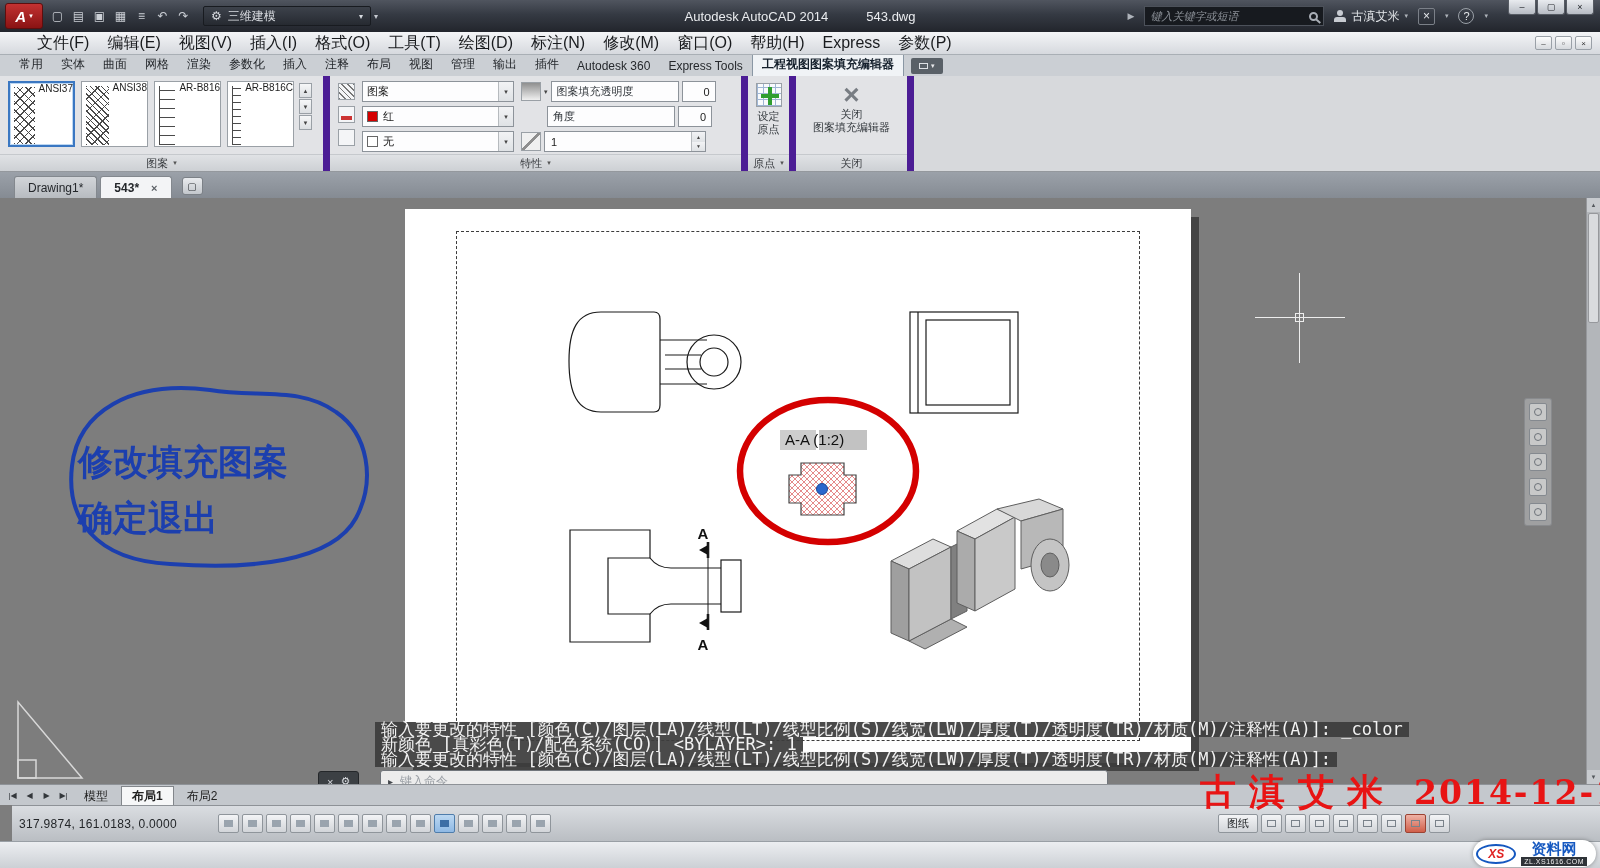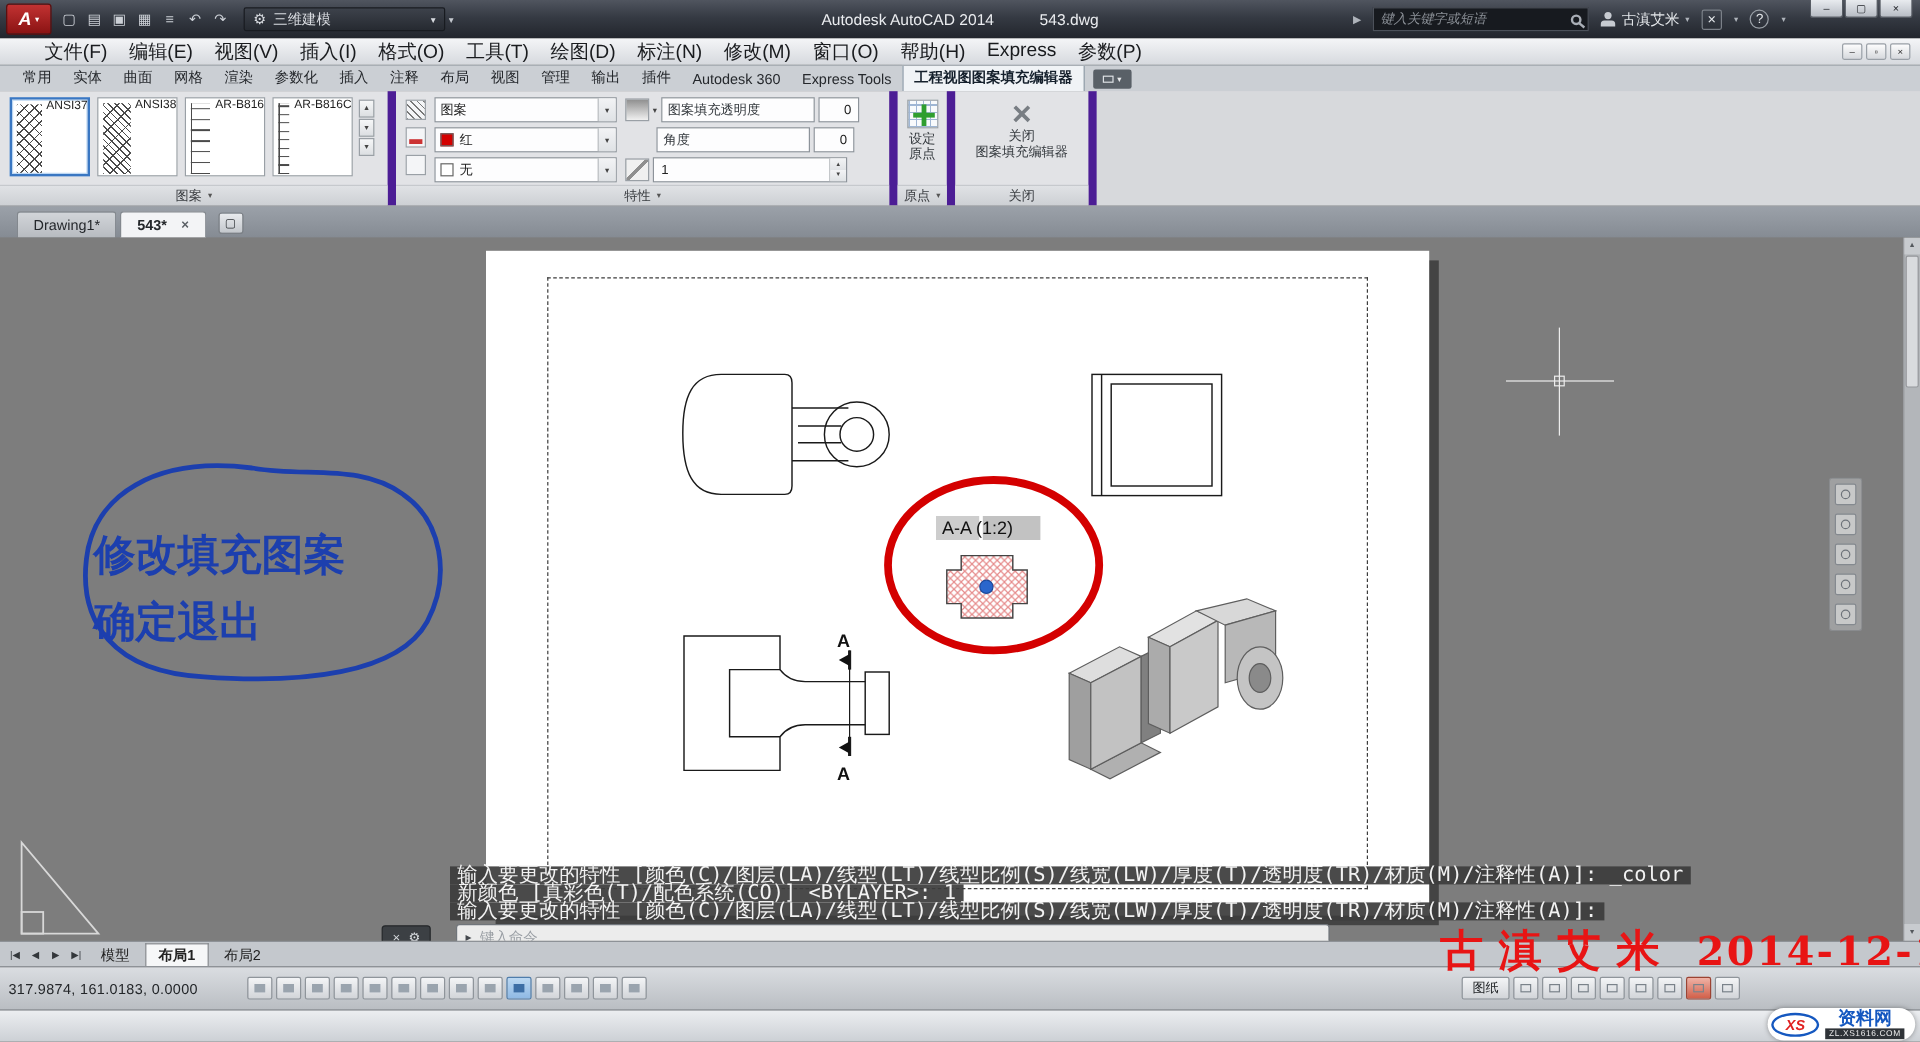--- a/index.html
+++ b/index.html
@@ -138,21 +138,21 @@
   .stamp .sname {font-size:36px; font-weight:bold; letter-spacing:13px; font-family:"DejaVu Serif","Liberation Serif",serif;}
   .stamp .sdate {font-size:33px; font-weight:bold; font-family:"DejaVu Serif","Liberation Serif",serif; letter-spacing:2px;}
 
   
   .layoutbar {height:21px; flex:0 0 auto; background:#c4c8cd; border-top:1px solid #8e9297; display:flex; align-items:center; padding-left:5px; gap:2px;}
   .lnav {font-size:8px; color:#33373b; width:15px; text-align:center;}
   .ltab {font-size:12px; color:#222; padding:1px 10px; border:1px solid transparent; height:19px;}
   .ltab.active {background:#f6f7f8; border:1px solid #82868b; border-bottom:none; font-weight:bold;}
 
   
-  .statusbar {height:36px; flex:0 0 auto; background:linear-gradient(#dadde1,#babec3); border-top:1px solid #8e9297; display:flex; align-items:center; padding:0 7px; gap:3px;}
+  .statusbar {height:36px; flex:0 0 auto; background:linear-gradient(#dadde1,#babec3); border-top:1px solid #8e9297; display:flex; align-items:center; padding:0 7px; gap:3px;margin-left:12px;}
   .coords {width:196px; font-size:12px; color:#232629; letter-spacing:0.3px;}
   .stoggle {width:21px; height:19px; border:1px solid #8f959b; border-radius:2px; background:linear-gradient(#f3f4f6,#d2d5d9); position:relative;}
   .stoggle::after {content:""; position:absolute; inset:5px; background:#9aa4ae;}
   .stoggle.on {background:linear-gradient(#bcd8f2,#8fb9e4); border-color:#4f7dab;}
   .stoggle.on::after {background:#3d6ea5;}
   .sb-spacer {flex:1;}
   .paper-btn {font-size:11px; color:#232629; border:1px solid #8f959b; background:linear-gradient(#f3f4f6,#d2d5d9); height:19px; display:flex; align-items:center; padding:0 8px; border-radius:2px;}
   .sicon {width:21px; height:19px; border:1px solid #8f959b; border-radius:2px; background:linear-gradient(#f3f4f6,#d2d5d9); position:relative;}
   .sicon::after {content:""; position:absolute; inset:5px; border:1px solid #7a828a;}
   .sicon.warn {background:linear-gradient(#efb2a6,#d15f49); border-color:#9b4333;}

